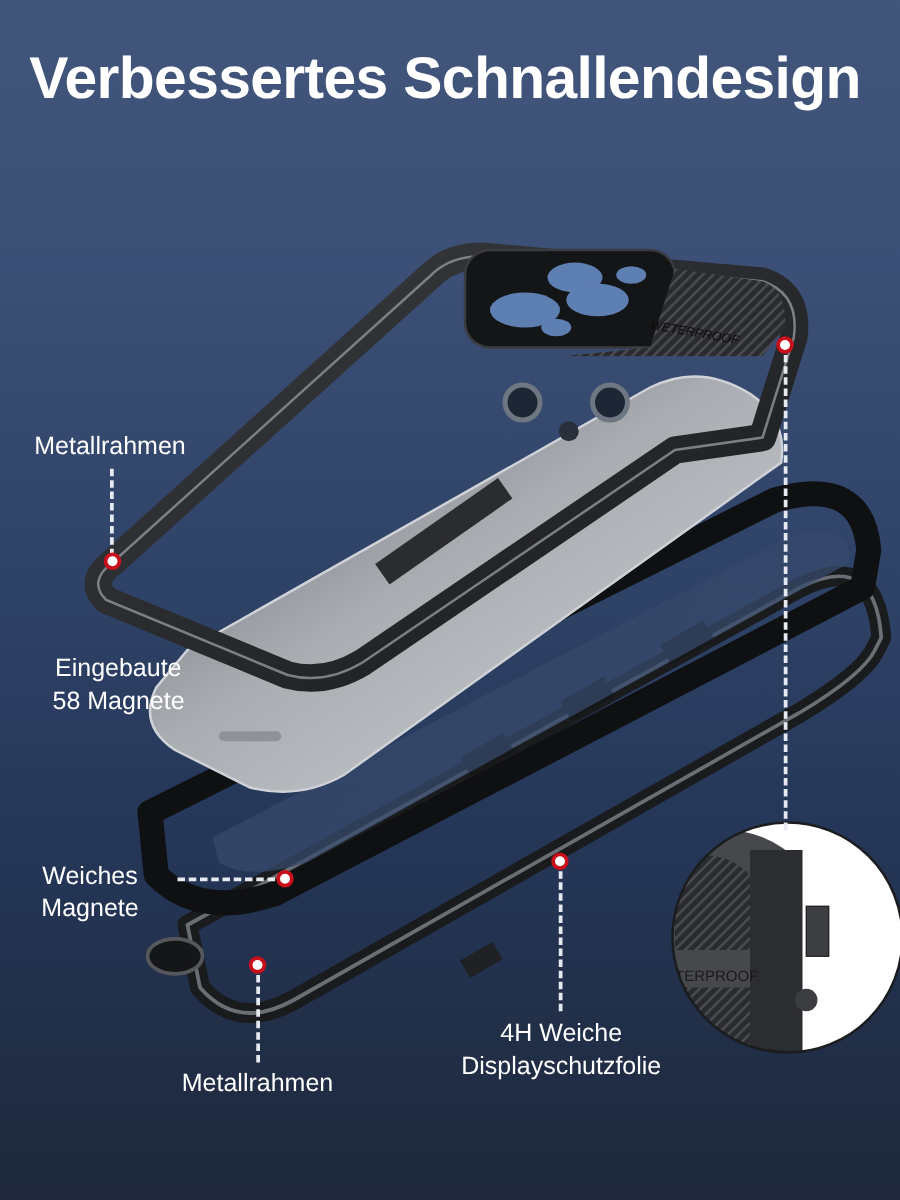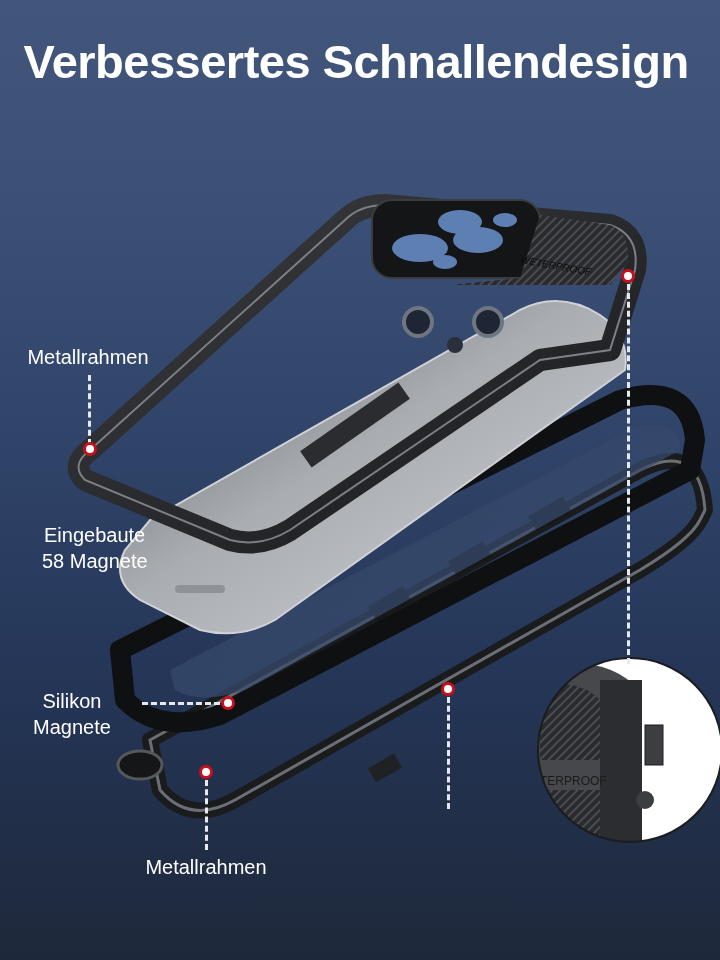--- a/index.html
+++ b/index.html
@@ -122,25 +122,29 @@
 
   <div class="label left" style="left:6px; top:522px;margin-left:36px;">
     <div style="padding-left:2px;">Eingebaute</div>
     <div>58 Magnete</div>
   </div>
 
   <div class="dot" style="left:628px; top:276px;"></div>
   <div class="dash" style="left:627px; top:284px; height:380px;"></div>
 
   <div class="label" style="left:20px; top:688px; width:104px;">
-    <div>Silikon</div>
+    <div>Weiches</div>
     <div>Magnete</div>
   </div>
   <div class="hdash" style="left:142px; top:702px; width:78px;"></div>
   <div class="dot" style="left:228px; top:703px;"></div>
 
   <div class="dot" style="left:206px; top:772px;"></div>
   <div class="dash" style="left:205px; top:780px; height:70px;"></div>
   <div class="label" style="left:124px; top:854px; width:164px;">Metallrahmen</div>
 
   <div class="dot" style="left:448px; top:689px;"></div>
   <div class="dash" style="left:447px; top:697px; height:112px;"></div>
+  <div class="label" style="left:346px; top:814px; width:206px;">
+    <div>4H Weiche</div>
+    <div>Displayschutzfolie</div>
+  </div>
 </div>
 
 </body></html>

